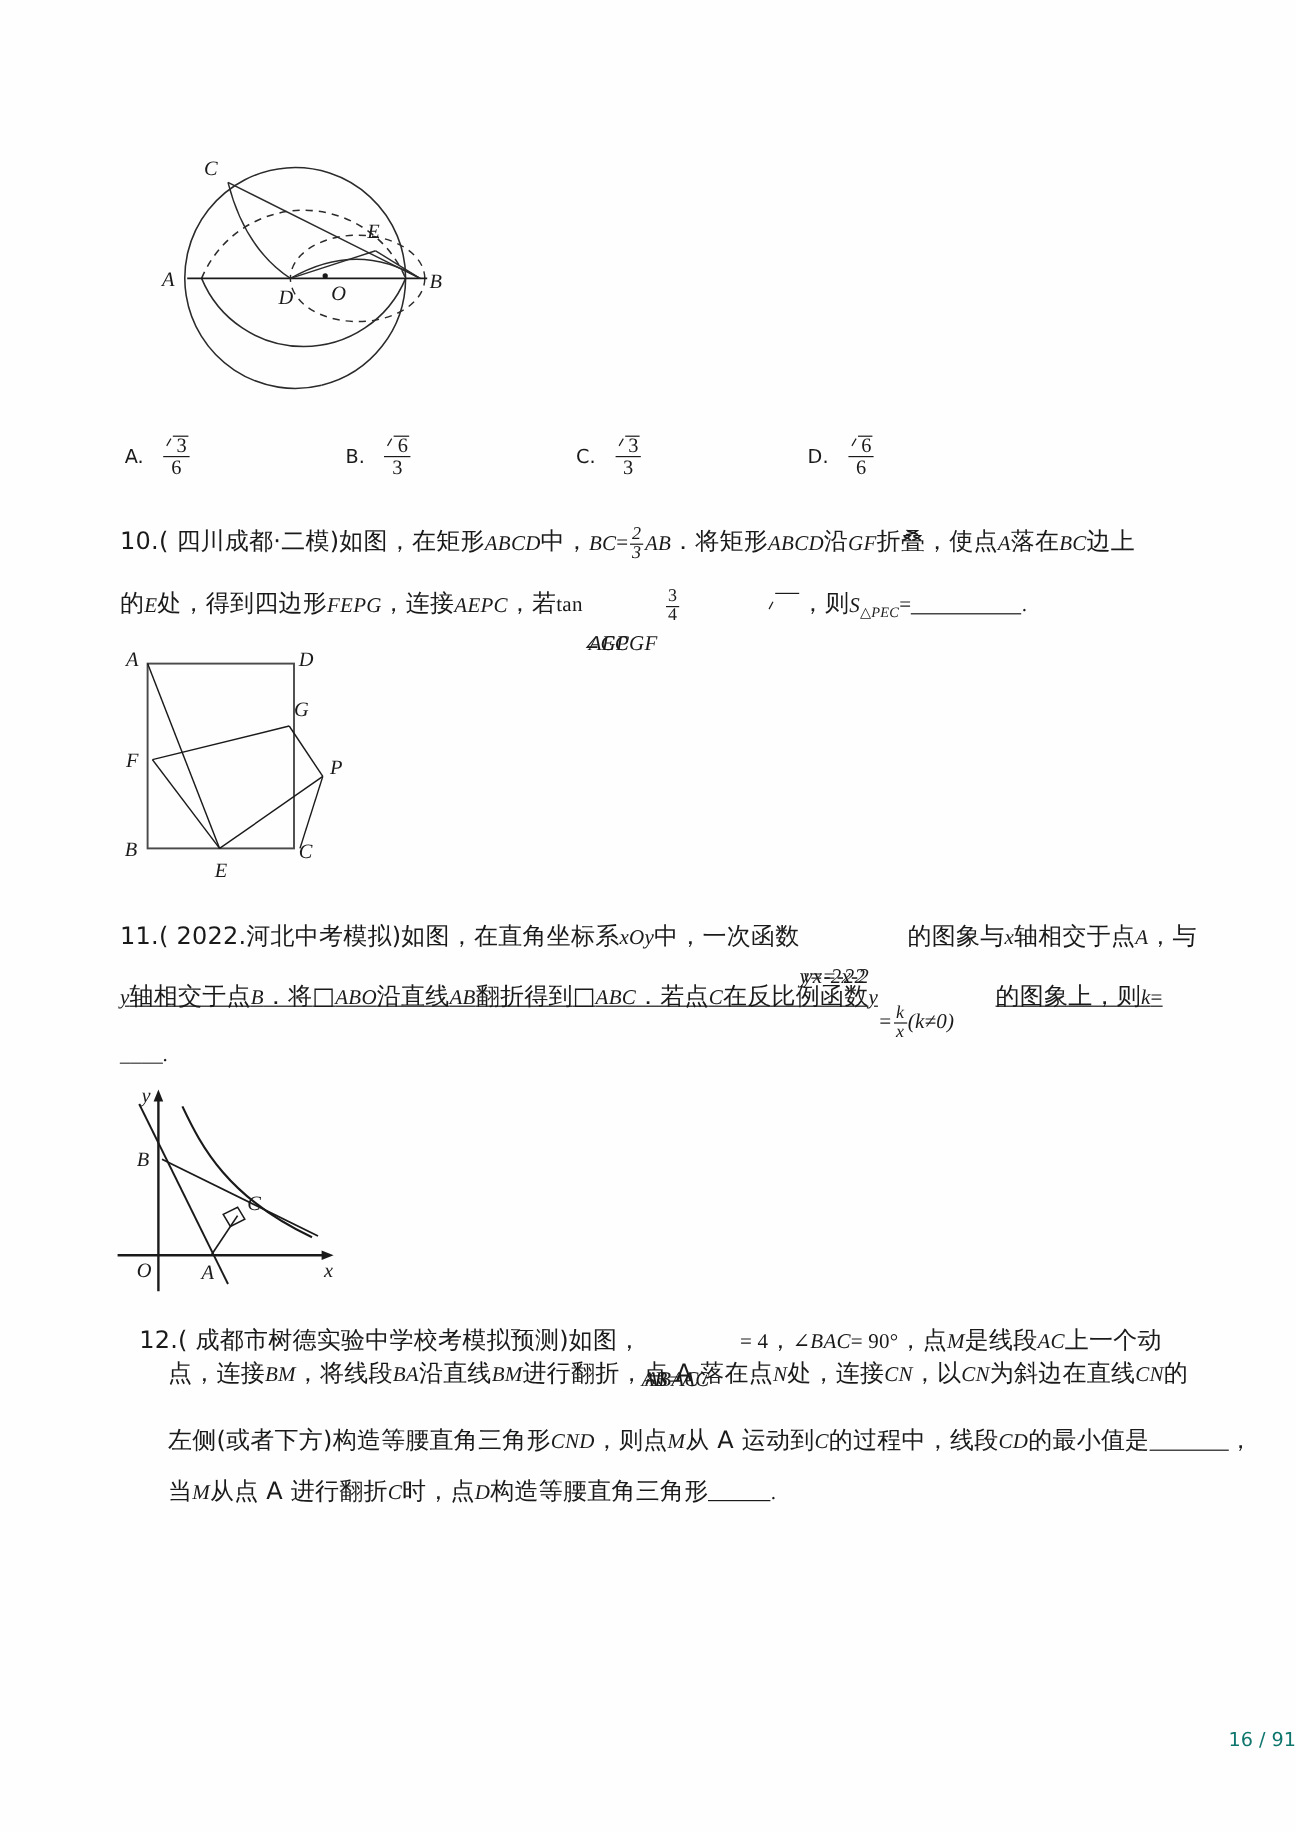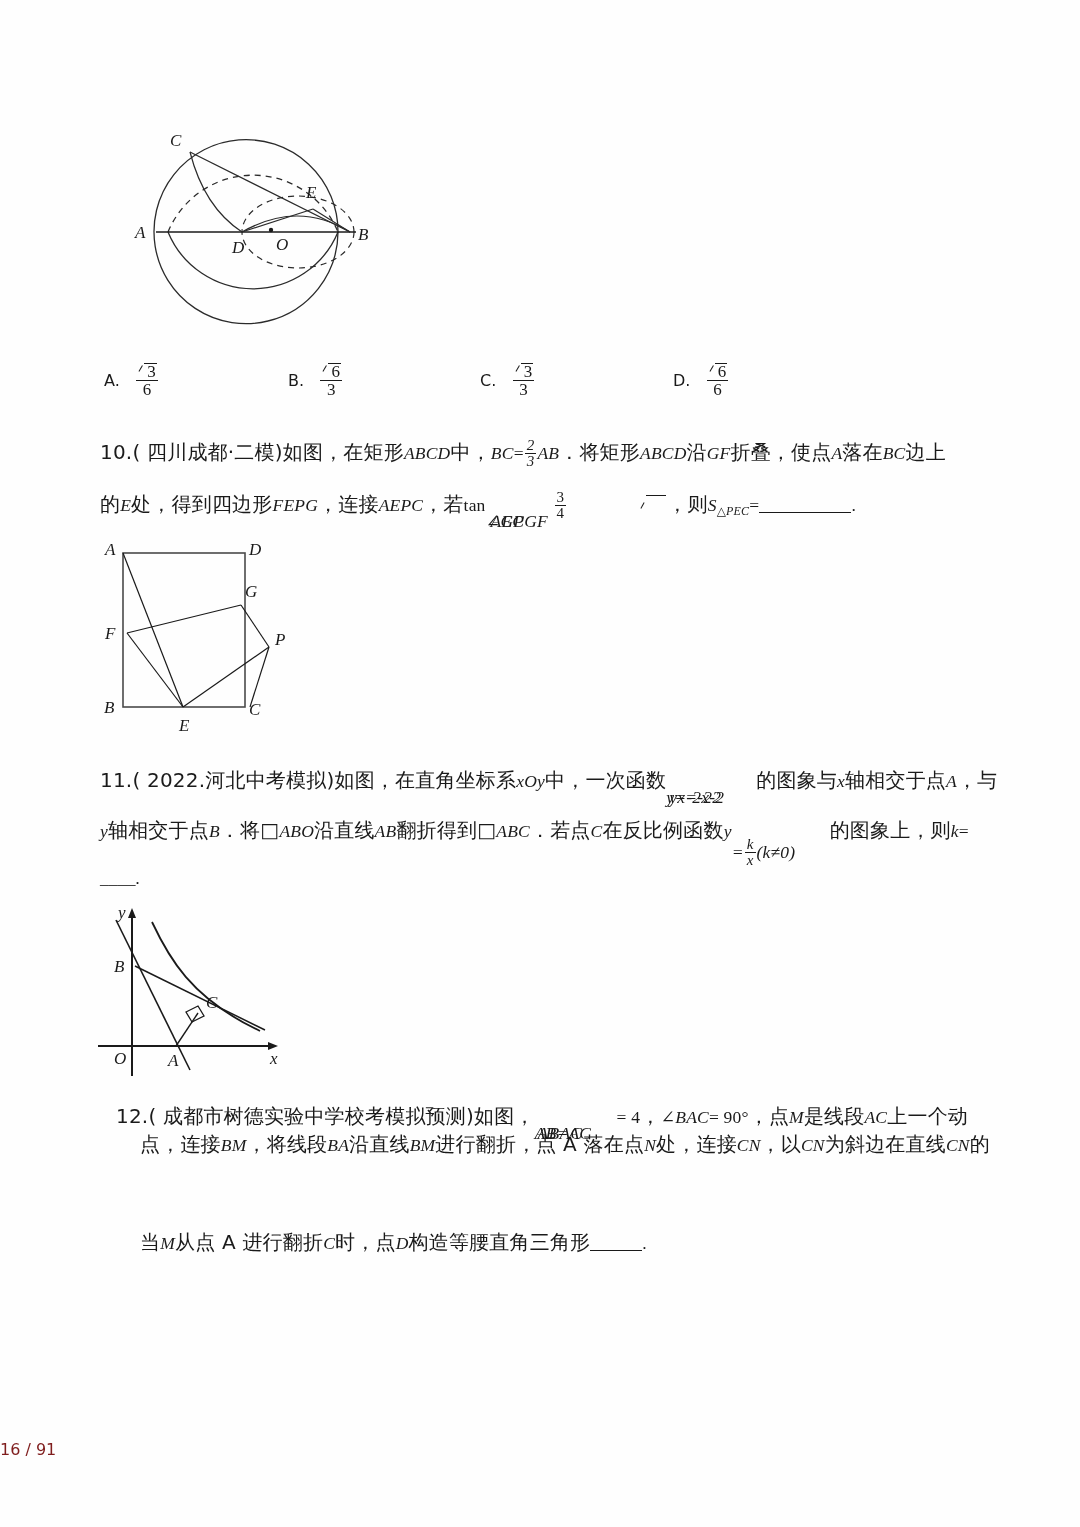--- a/index.html
+++ b/index.html
@@ -22,21 +22,21 @@
   }
 
   
   .line {
     position: absolute;
     font-size: 17.5px;
     line-height: 1.25;
     white-space: nowrap;
     letter-spacing: 0.2px;
   }
-  .it { font-style: italic; }
+  .it { font-style: italic; margin-top: 16px; }
   .cn { font-family: "DejaVu Sans", "Liberation Sans", sans-serif; font-style: normal; font-size: 20px; }
   .sub { font-size: 12px; vertical-align: sub; font-style: italic; }
 
   
   .frac {
     display: inline-block;
     vertical-align: -0.52em;
     text-align: center;
     font-style: italic;
     font-size: 15px;
@@ -124,24 +124,24 @@
   }
 
   
   .fig { position: absolute; }
 
   
   .footer {
     position: absolute;
     left: 0; right: 0;
     top: 1440px;
-    text-align: left;
+    text-align: right;
     font-family: "DejaVu Sans", sans-serif;
     font-size: 16px;
-    color: #7f1d1d;
+    color: #0f766e;
   }
   .fig-label {
     font-family: "Liberation Serif", serif;
     font-style: italic;
     font-size: 17px;
     fill: #1a1a1a;
   }
 </style>
 </head>
 <body>
@@ -239,21 +239,21 @@
       <text class="fig-label" x="150" y="62">G</text>
       <text class="fig-label" x="180" y="110">P</text>
       <text class="fig-label" x="84" y="196">E</text>
     </svg>
   </div>
 
   <div class="line" style="left:100px; top:768px;">
     <span class="cn">11.</span><span class="cn">( 2022.河北中考模拟)</span><span class="cn">如图，在直角坐标系</span><span class="it">xOy</span><span class="cn">中，一次函数</span><span class="overlap" style="width:56px;"><span class="ov it">y=-2x-2</span><span class="ov it" style="left:3px;">yx=-22</span></span><span style="display:inline-block;width:34px;"></span><span class="cn">的图象与</span><span class="it">x</span><span class="cn">轴相交于点</span><span class="it">A</span><span class="cn">，与</span>
   </div>
 
-  <div class="line" style="left:100px; top:818px;">
+  <div class="line" style="left:100px; top:818px;text-decoration:underline;">
     <span class="it">y</span><span class="cn">轴相交于点</span><span class="it">B</span><span class="cn">．将</span><span class="cn">□</span><span class="it">ABO</span><span class="cn">沿直线</span><span class="it">AB</span><span class="cn">翻折得到</span><span class="cn">□</span><span class="it">ABC</span><span class="cn">．若点</span><span class="it">C</span><span class="cn">在反比例函数</span><span class="it">y</span><span class="overlap" style="width:62px;"><span class="ov"><span class="it">=</span><span class="frac"><span class="num">k</span><span class="den">x</span></span><span class="it">(k≠0)</span></span></span><span style="display:inline-block;width:36px;"></span><span class="cn">的图象上，则</span><span class="it">k</span><span>=</span>
   </div>
 
   <div class="line" style="left:100px; top:868px;font-style:italic;">
     <span>____.</span>
   </div>
 
   <div class="fig" style="left:80px; top:898px; width:230px; height:185px;">
     <svg width="230" height="185" viewBox="0 0 230 185">
 
@@ -283,20 +283,23 @@
   </div>
 
   <div class="line" style="left:116px; top:1104px;">
     <span class="cn">12.</span><span class="cn">( 成都市树德实验中学校考模拟预测)</span><span class="cn">如图，</span><span class="overlap" style="width:56px;"><span class="ov it">AB=AC</span><span class="ov it" style="left:3px;">ABAC</span></span><span style="display:inline-block;width:26px;"></span><span>= 4</span><span class="cn">，</span><span class="it">∠BAC</span><span>= 90°</span><span class="cn">，点</span><span class="it">M</span><span class="cn">是线段</span><span class="it">AC</span><span class="cn">上一个动</span>
   </div>
 
   <div class="line" style="left:140px; top:1132px;">
     <span class="cn">点，连接</span><span class="it">BM</span><span class="cn">，将线段</span><span class="it">BA</span><span class="cn">沿直线</span><span class="it">BM</span><span class="cn">进行翻折，点 A 落在点</span><span class="it">N</span><span class="cn">处，连接</span><span class="it">CN</span><span class="cn">，以</span><span class="it">CN</span><span class="cn">为斜边在直线</span><span class="it">CN</span><span class="cn">的</span>
   </div>
 
+  <div class="line" style="left:140px; top:1188px;">
+    <span class="cn">左侧(或者下方)构造等腰直角三角形</span><span class="it">CND</span><span class="cn">，则点</span><span class="it">M</span><span class="cn">从 A 运动到</span><span class="it">C</span><span class="cn">的过程中，线段</span><span class="it">CD</span><span class="cn">的最小值是</span><span class="blank w-mid"></span><span class="cn">，</span>
+  </div>
 
   <div class="line" style="left:140px; top:1230px;">
     <span class="cn">当</span><span class="it">M</span><span class="cn">从点 A 进行翻折</span><span class="it">C</span><span class="cn">时，点</span><span class="it">D</span><span class="cn">构造等腰直角三角形</span><span class="blank w-short"></span><span>.</span>
   </div>
 
   <div class="footer">16 / 91</div>
 
 </div>
 
 </body></html>

